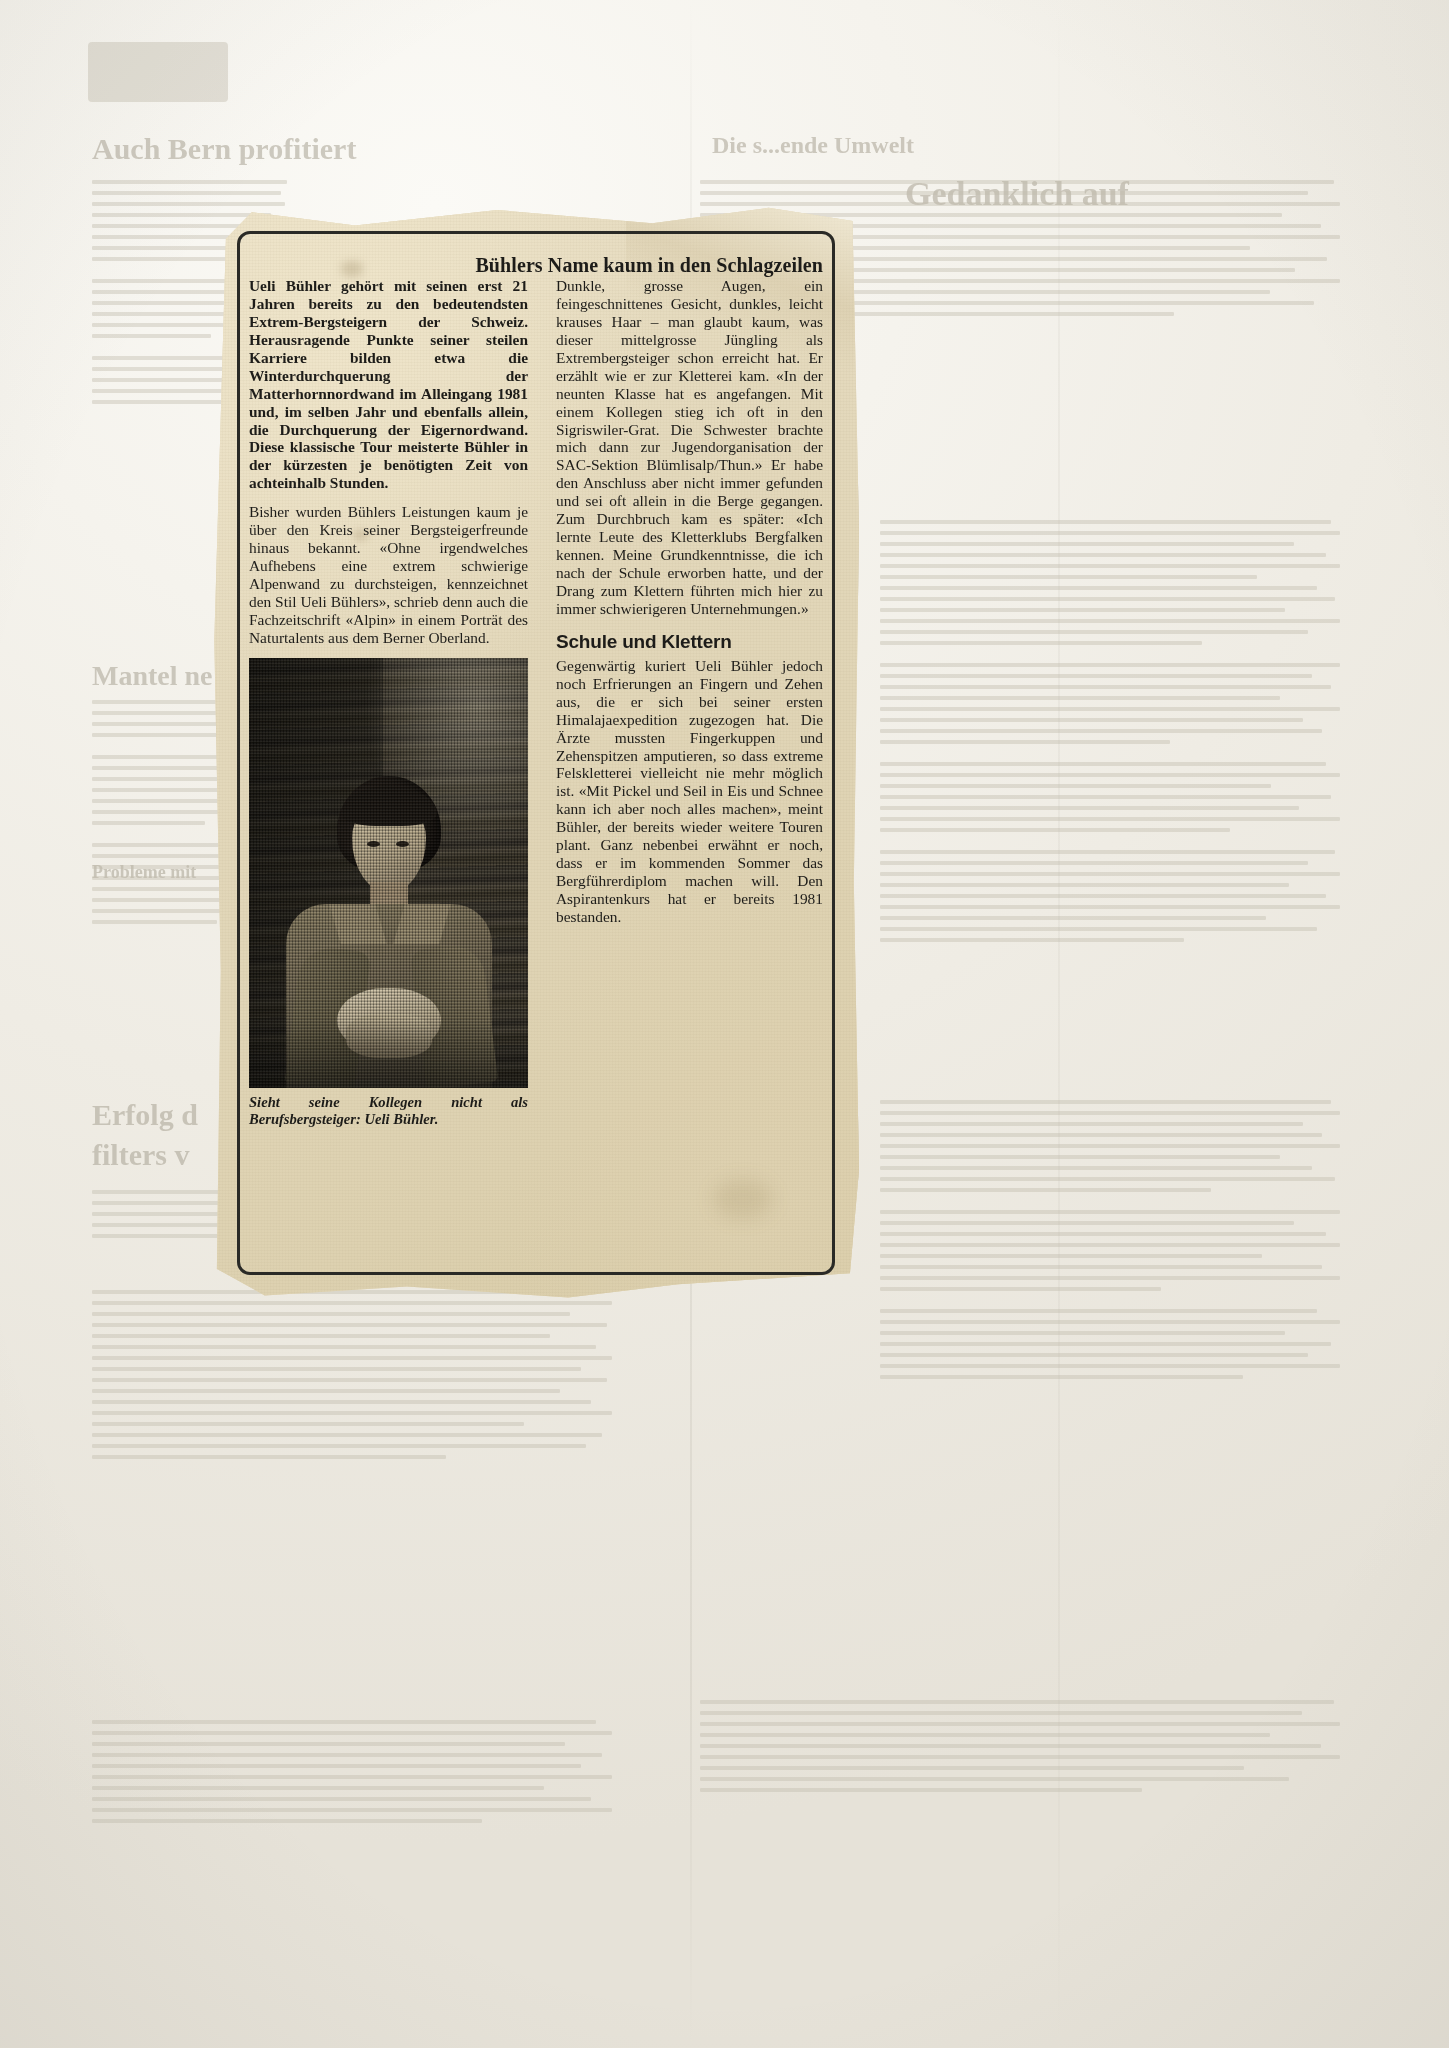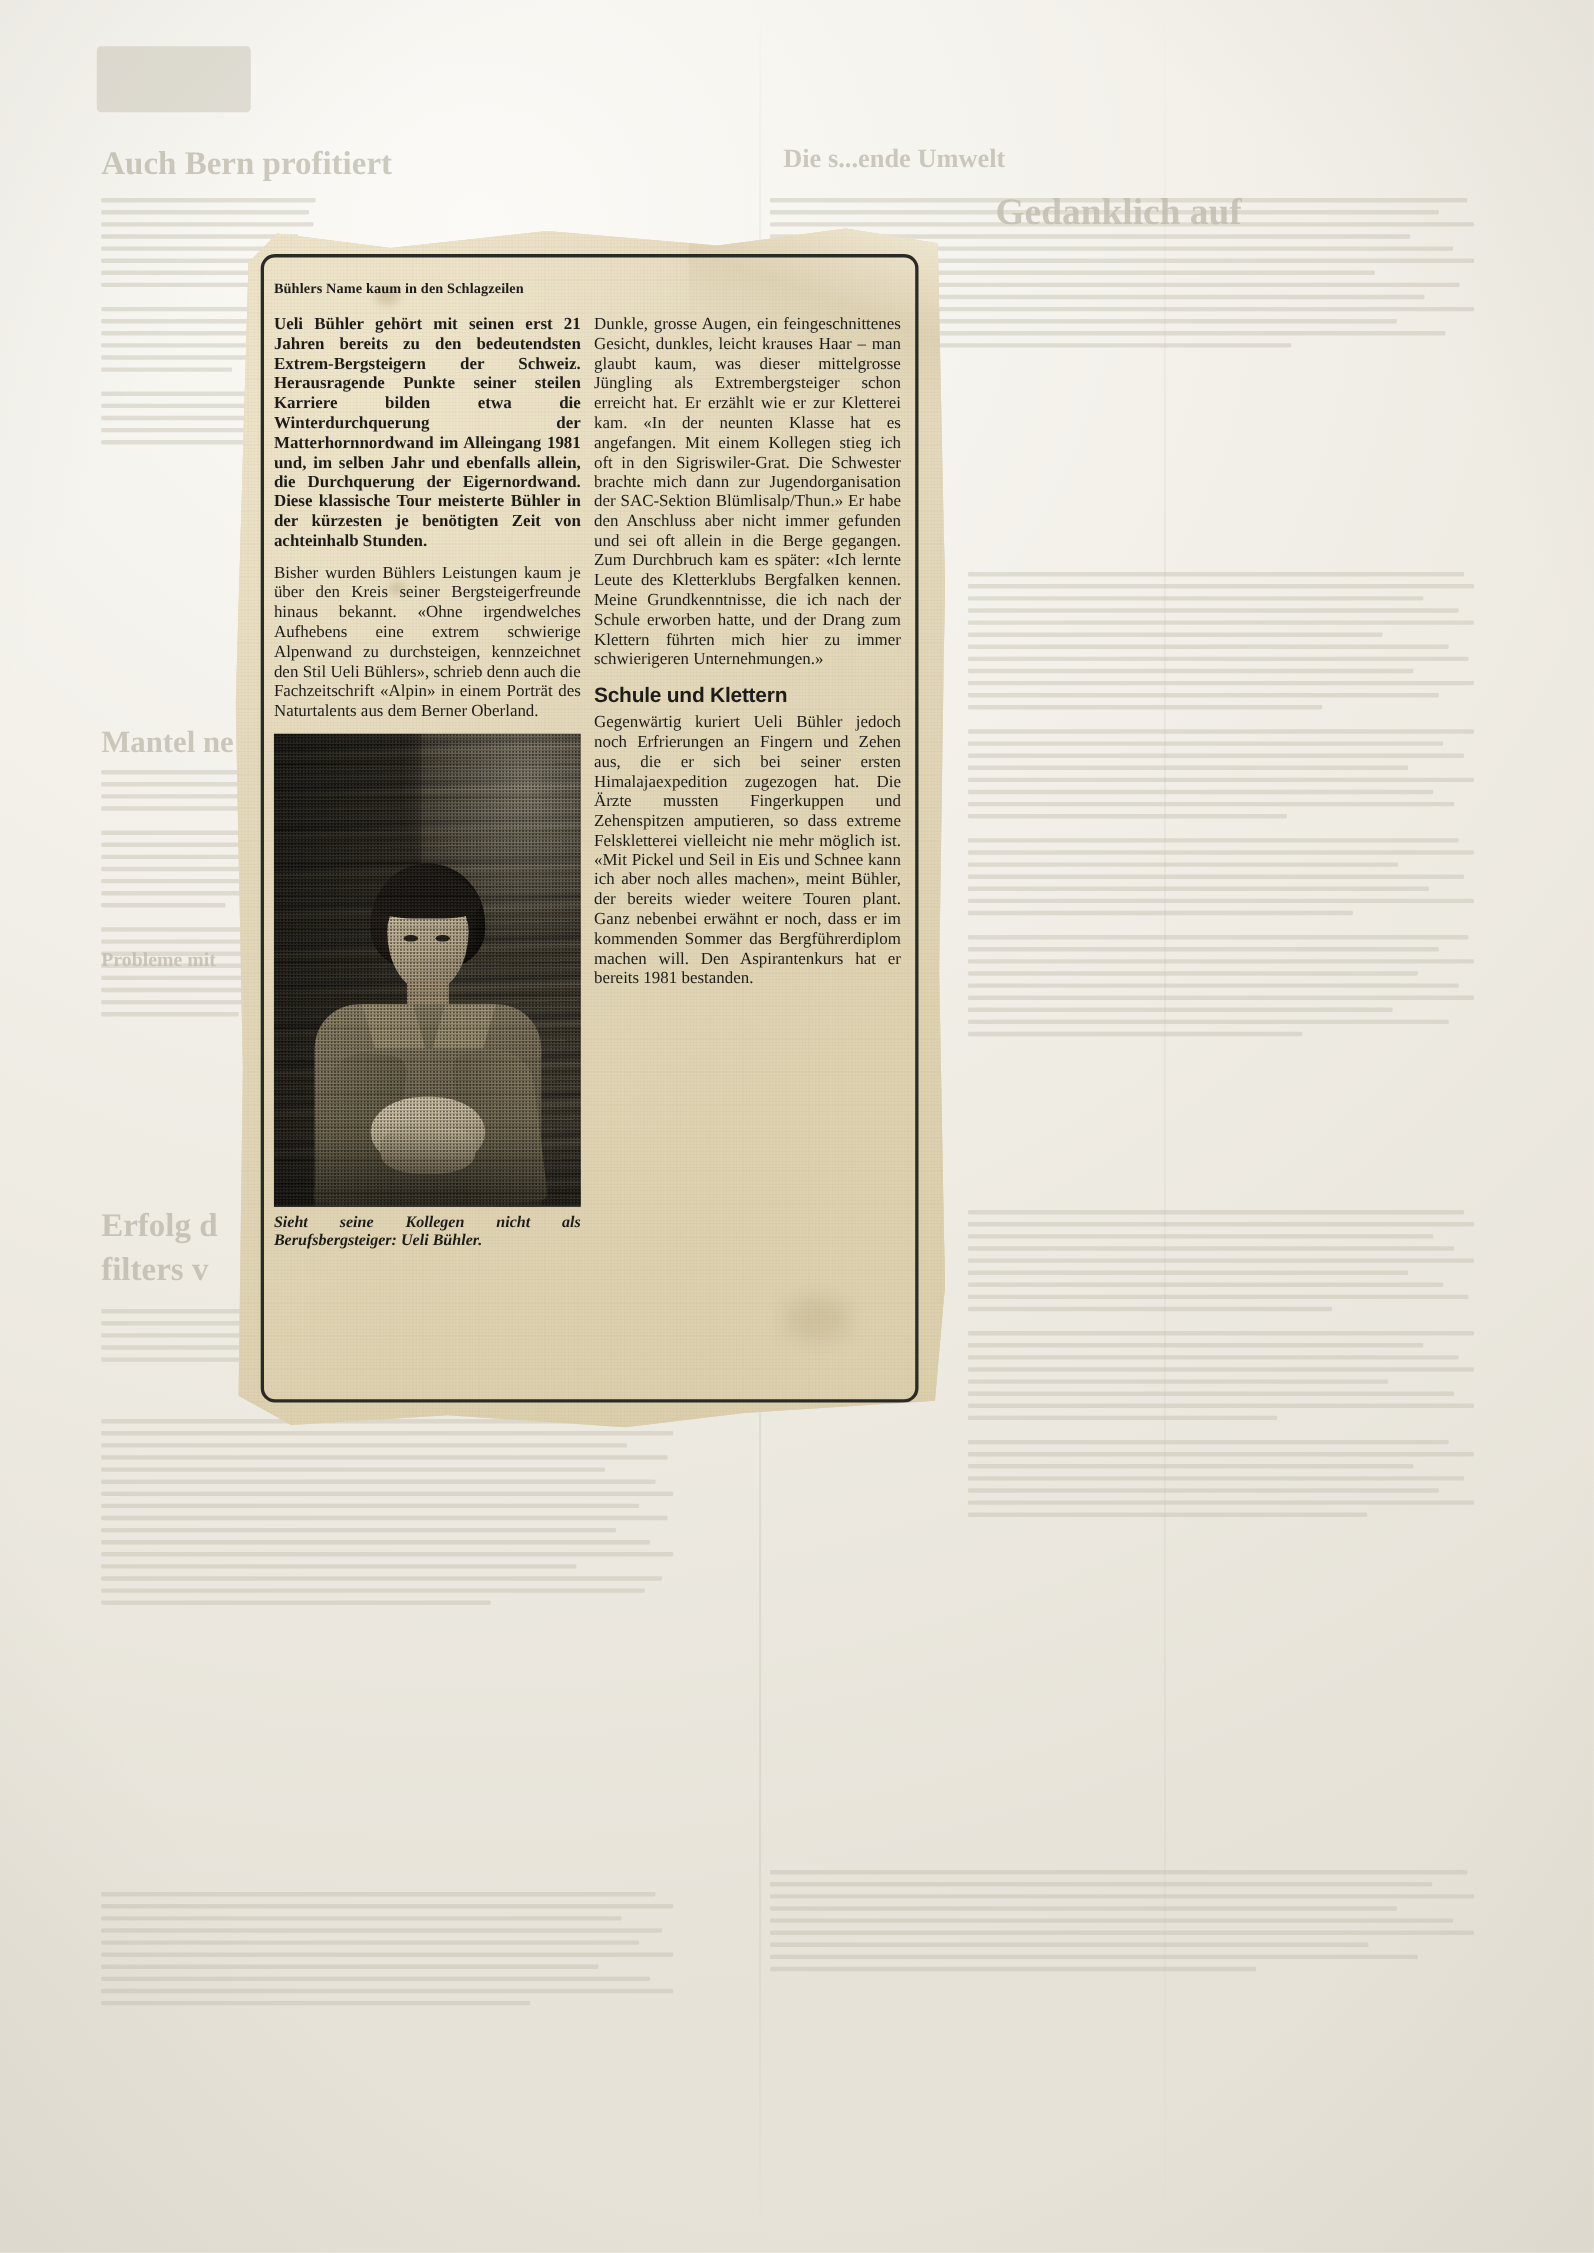--- a/index.html
+++ b/index.html
@@ -96,41 +96,40 @@
   }
 
   
   #content{
     position:absolute;
     left:36px; top:48px;
     width:574px; height:1016px;
     color:#1d1c19;
   }
   #kicker{
-    text-align:left;
+    text-align:right;
     font-weight:bold;
-    font-size:13px;
+    font-size:20px;
     letter-spacing:.1px;
     margin:7px 0 0 0;
     font-family:"Liberation Serif", serif;
   }
   #headline{
     text-align:center;
     font-weight:bold;
     font-size:45px;
     line-height:.98;
     margin:6px 0 2px 0;
     letter-spacing:-.4px;
     font-family:"Liberation Serif", serif;
   }
 
   #cols{
     display:flex;
-    gap:12px;
-    margin-top:16px;
+    gap:28px;
   }
   .col{width:279px;}
 
   p.body{
     margin:0 0 11px 0;
     font-size:15.4px;
     line-height:1.165;
     text-align:justify;
     text-justify:inter-word;
     hyphens:manual;

